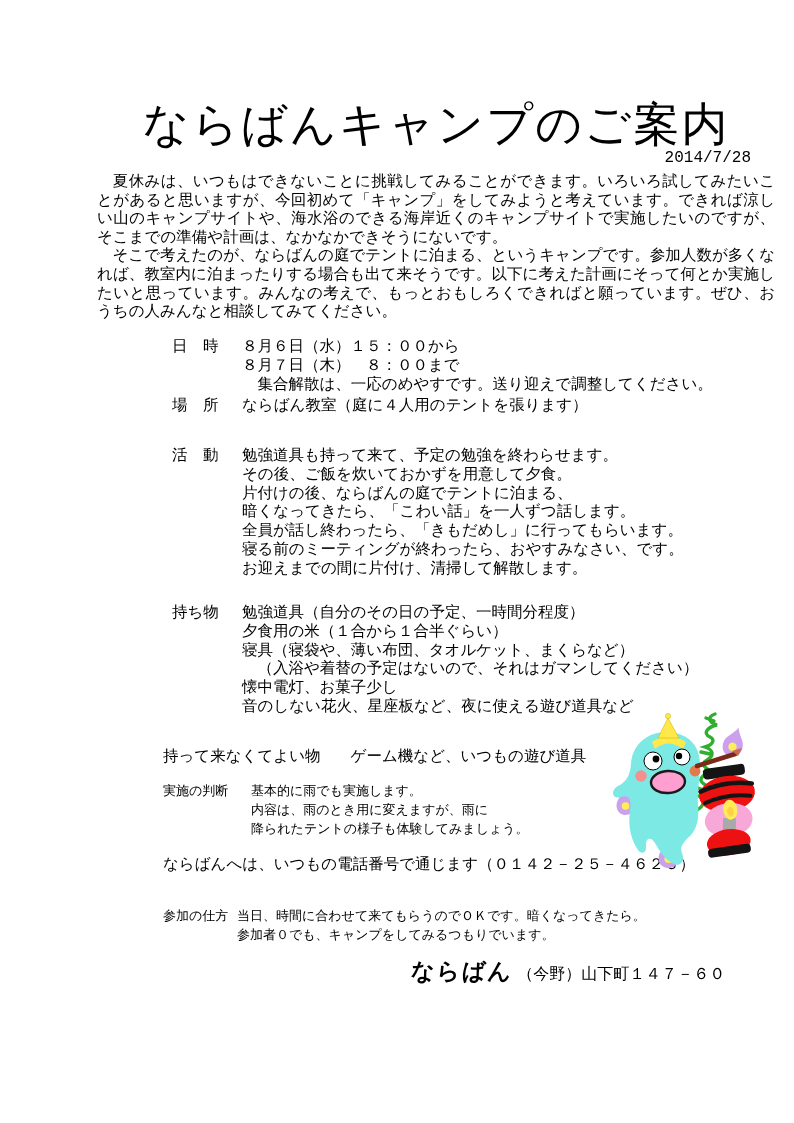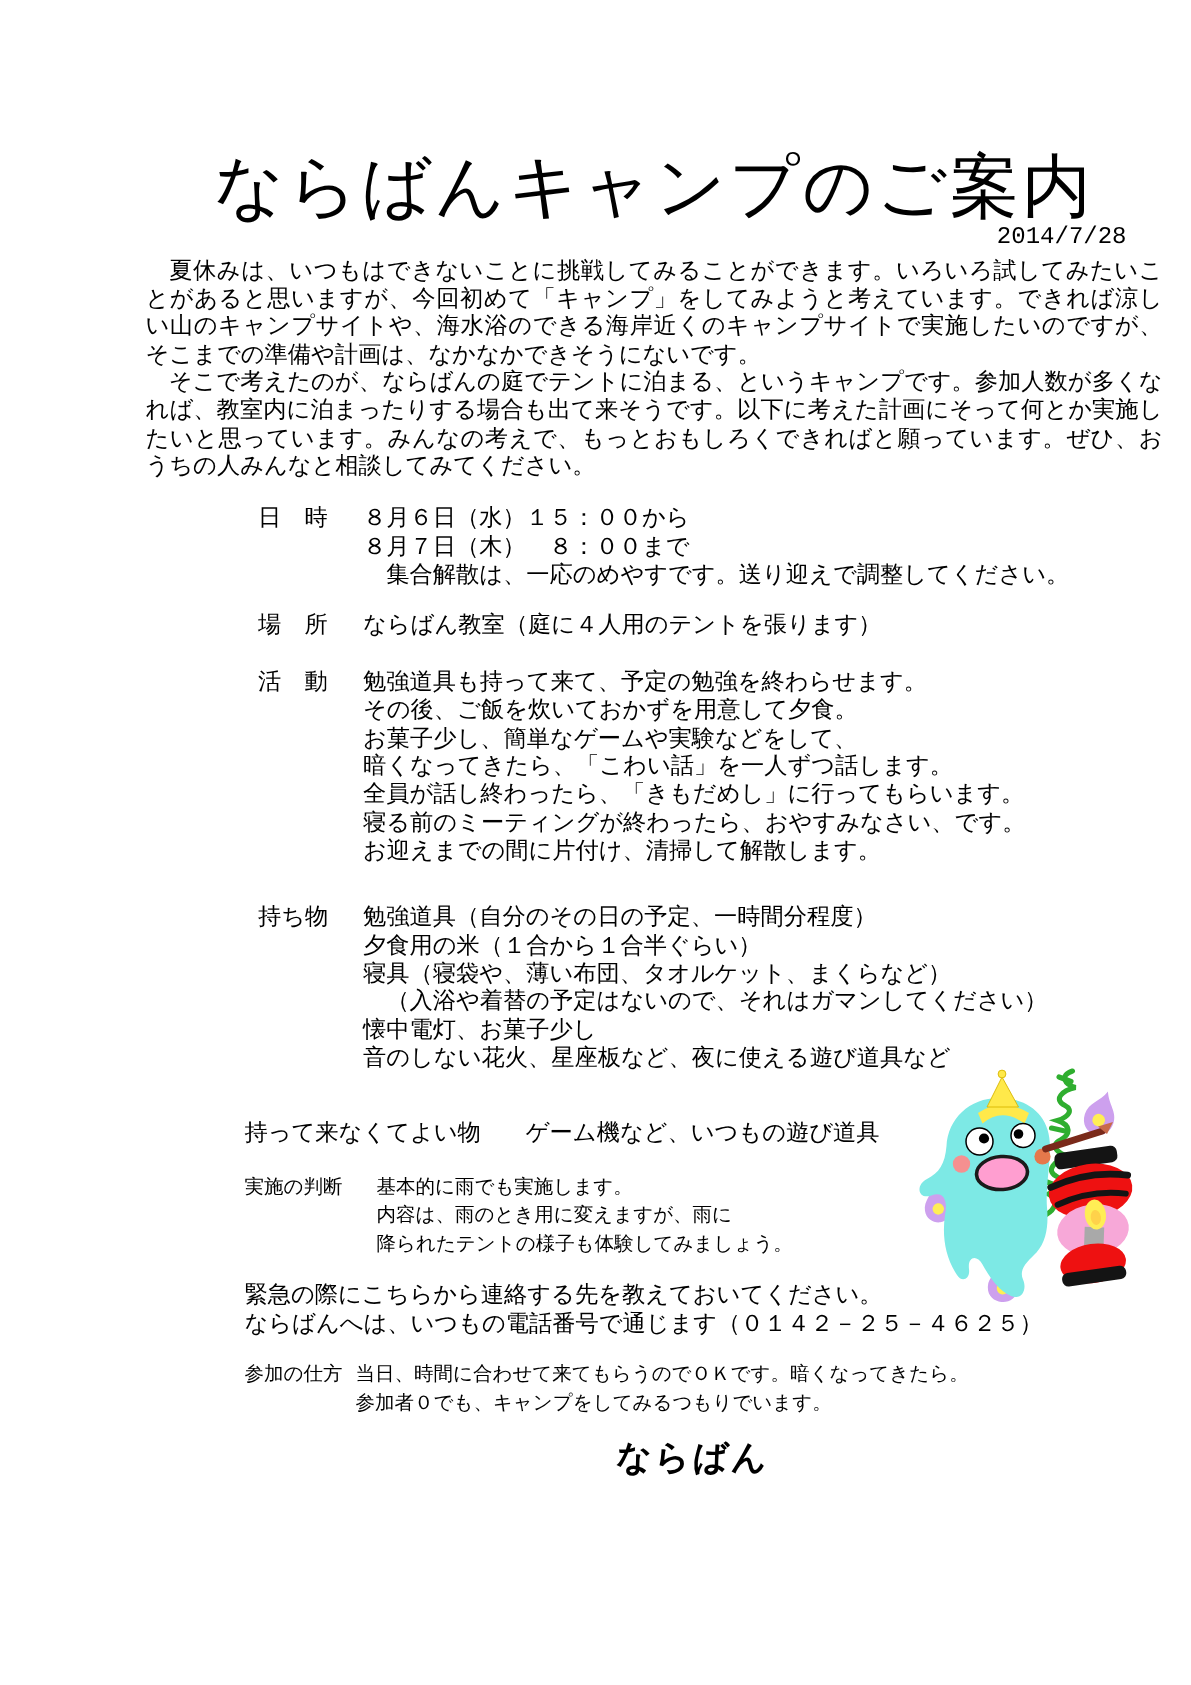--- a/index.html
+++ b/index.html
@@ -48,33 +48,33 @@
 
   <div class="sec" style="top:337px">
     <span class="lbl">日　時</span>
     <div class="content">
       <div class="line">８月６日（水）１５：００から</div>
       <div class="line">８月７日（木）　８：００まで</div>
       <div class="line">　集合解散は、一応のめやすです。送り迎えで調整してください。</div>
     </div>
   </div>
 
-  <div class="sec" style="top:408px">
+  <div class="sec" style="top:396px">
     <span class="lbl">場　所</span>
     <div class="content">
       <div class="line">ならばん教室（庭に４人用のテントを張ります）</div>
     </div>
   </div>
 
   <div class="sec" style="top:446px">
     <span class="lbl">活　動</span>
     <div class="content">
       <div class="line">勉強道具も持って来て、予定の勉強を終わらせます。</div>
       <div class="line">その後、ご飯を炊いておかずを用意して夕食。</div>
-      <div class="line">お菓子少し、簡単なゲームや実験などをして、</div>
+      <div class="line">片付けの後、ならばんの庭でテントに泊まる、</div>
       <div class="line">暗くなってきたら、「こわい話」を一人ずつ話します。</div>
       <div class="line">全員が話し終わったら、「きもだめし」に行ってもらいます。</div>
       <div class="line">寝る前のミーティングが終わったら、おやすみなさい、です。</div>
       <div class="line">お迎えまでの間に片付け、清掃して解散します。</div>
     </div>
   </div>
 
   <div class="sec" style="top:603px">
     <span class="lbl">持ち物</span>
     <div class="content">
@@ -94,34 +94,34 @@
   <div class="sec2" style="top:782px">
     <span class="lbl-wide">実施の判断</span>
     <div class="content">
       <div class="line">基本的に雨でも実施します。</div>
       <div class="line">内容は、雨のとき用に変えますが、雨に</div>
       <div class="line">降られたテントの様子も体験してみましょう。</div>
     </div>
   </div>
 
   <div class="block" style="top:855px">
-    <div class="line">緊急の際にこちらから連絡する先を教えておいてください。</div>
     <div class="line">ならばんへは、いつもの電話番号で通じます（０１４２－２５－４６２５）</div>
   </div>
 
   <div class="sec2" style="top:907px">
     <span class="lbl-part">参加の仕方</span>
     <div class="content">
       <div class="line">当日、時間に合わせて来てもらうのでＯＫです。暗くなってきたら。</div>
       <div class="line">参加者０でも、キャンプをしてみるつもりでいます。</div>
     </div>
   </div>
 
   <div class="footer">
     <span class="fname">ならばん</span>
+    <span class="faddr">（今野）山下町１４７－６０</span>
   </div>
 
   <svg class="clipart" viewBox="0 0 205 170" xmlns="http://www.w3.org/2000/svg" aria-hidden="true">
 
     <g stroke="#2fae2f" stroke-width="3.4" fill="none" stroke-linecap="round">
       <path d="M113,6 C104,9 108,15 115,17 C106,19 100,25 108,29 C114,32 110,37 103,39 C112,42 112,48 105,52 C97,56 104,61 110,63 C101,66 95,72 102,76 C108,79 104,84 97,88 C104,92 102,98 95,102 C89,107 93,112 87,116 C81,121 77,126 69,129 C63,131 61,135 59,139"></path>
       <path d="M104,10 l8,3"></path>
       <path d="M99,44 l9,2"></path>
       <path d="M96,80 l8,3"></path>
       <path d="M84,112 l8,3"></path>

